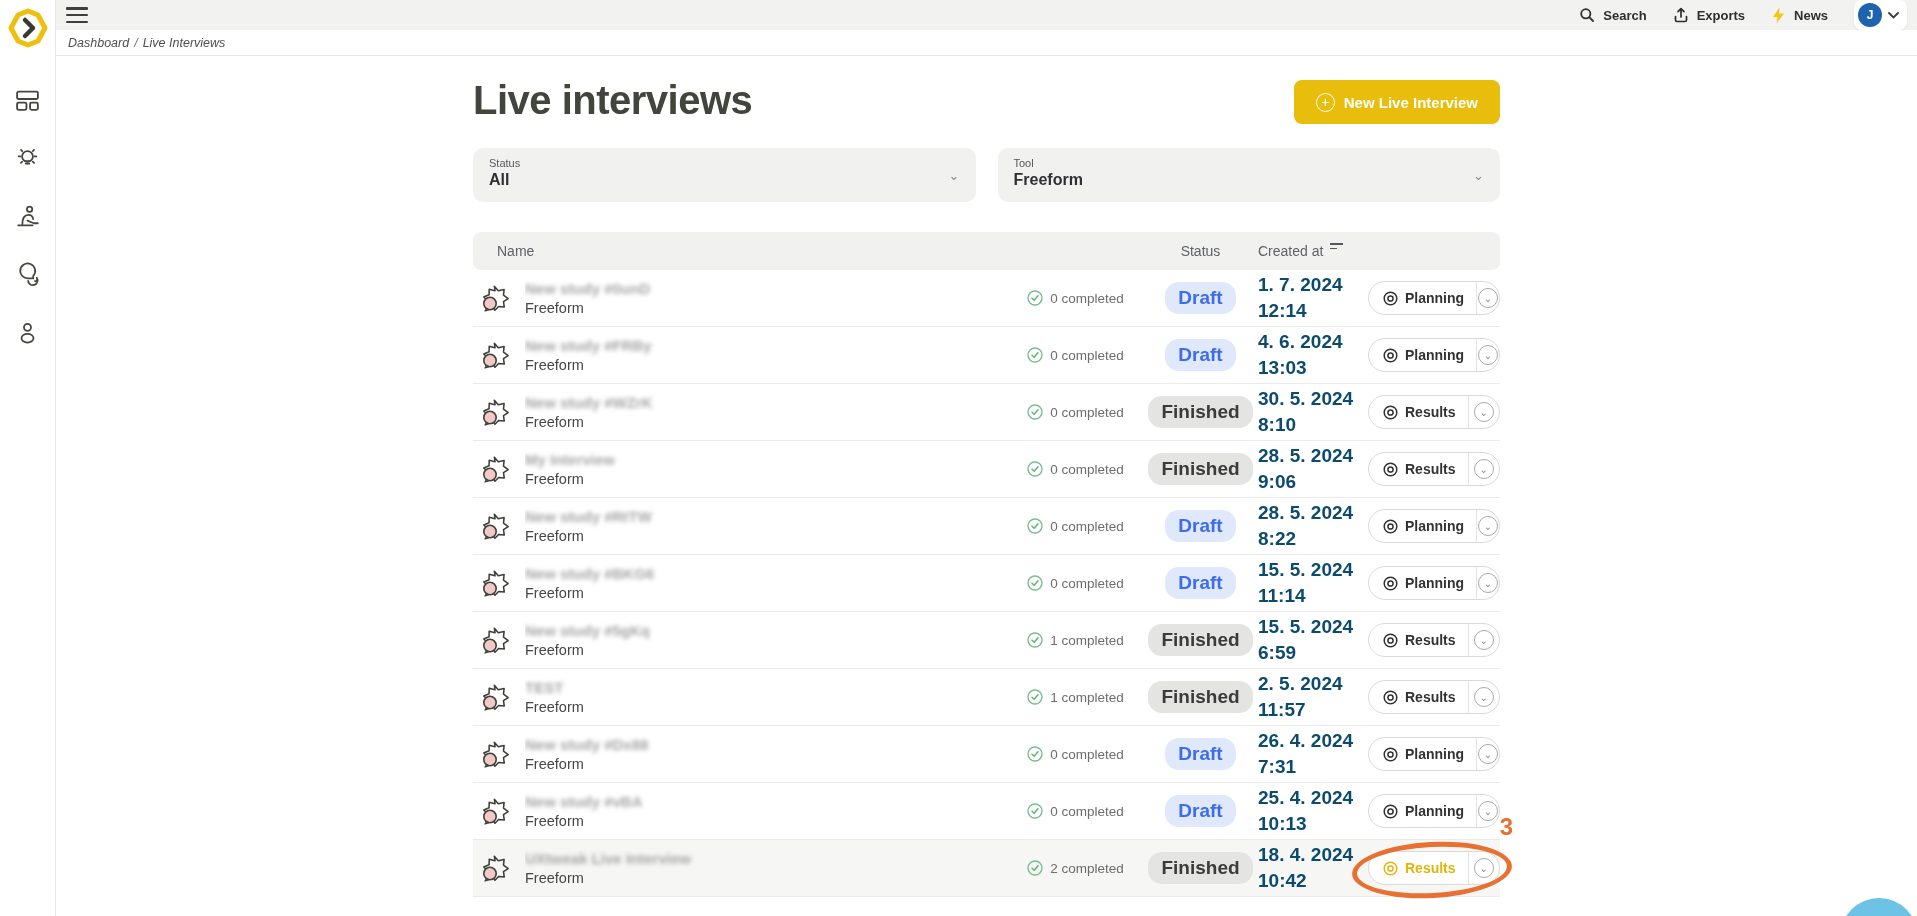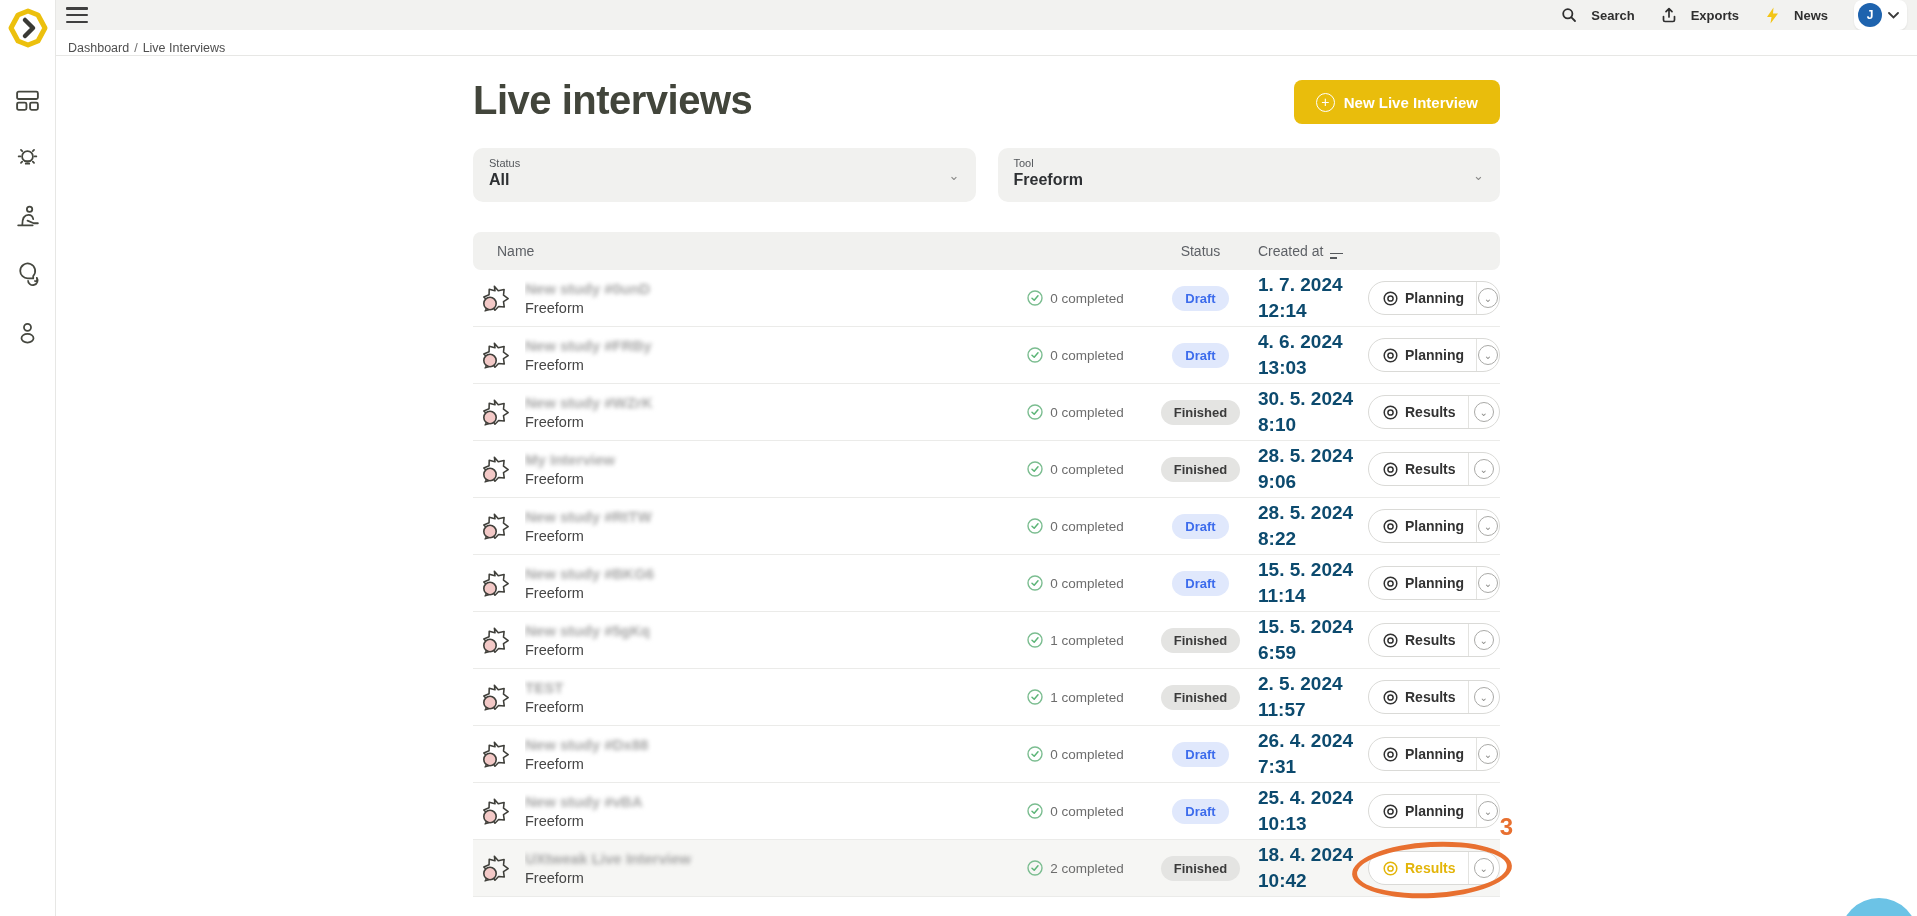--- a/index.html
+++ b/index.html
@@ -6,31 +6,31 @@
   html,body { width:1917px; height:916px; overflow:hidden; background:#fff;
     font-family:"Liberation Sans", sans-serif; }
 
   
   .topbar { position:absolute; left:56px; top:0; right:0; height:30px;
     background:#f2f2f0; display:flex; align-items:center; justify-content:space-between; }
   .hamburger { margin-left:10px; width:22px; height:16px; display:flex; flex-direction:column;
     justify-content:space-between; cursor:pointer; }
   .hamburger span { display:block; height:2.5px; background:#3f3f3f; border-radius:1px; }
   .topbar-right { display:flex; align-items:center; gap:26px; margin-right:10px; }
-  .topbar-item { display:flex; align-items:center; gap:14px; font-size:13px; font-weight:bold;
+  .topbar-item { display:flex; align-items:center; gap:8px; font-size:13px; font-weight:bold;
     color:#2f2f2f; cursor:pointer; }
   .avatar-pill { background:#fff; border-radius:8px; height:30px; padding:3px 8px 3px 4px;
     display:flex; align-items:center; gap:6px; box-shadow:0 1px 2px rgba(0,0,0,.08); cursor:pointer; }
   .avatar-circle { width:24px; height:24px; border-radius:50%; background:#1e63ae; color:#fff;
     font-size:12px; font-weight:bold; display:flex; align-items:center; justify-content:center; }
 
   
   .breadcrumb-bar { position:absolute; left:56px; top:30px; right:0; height:26px; background:#fff;
-    border-bottom:1px solid #e7e7e5; display:flex; align-items:flex-end; padding-left:12px;
-    font-size:12.5px; color:#4f4f4f; }
+    border-bottom:1px solid #e7e7e5; display:flex; align-items:center; padding-left:12px;
+    font-size:12.5px; color:#4f4f4f;font-style:italic; }
   .breadcrumb-bar a { color:#4f4f4f; text-decoration:none; }
   .crumb-sep { margin:0 5px; color:#6f6f6f; }
 
   
   .sidebar { position:absolute; left:0; top:0; bottom:0; width:56px; background:#fff;
     border-right:1px solid #e7e7e5; z-index:5; }
   .logo { margin:7px auto 0 auto; width:40px; height:42px; display:block; cursor:pointer; }
   .side-icons { margin-top:38px; display:flex; flex-direction:column; align-items:center; gap:31px; }
   .side-icon { width:27px; height:27px; color:#45473f; cursor:pointer; }
   .side-icon svg { width:100%; height:100%; }
@@ -51,39 +51,39 @@
     position:relative; cursor:pointer; }
   .filter-label { font-size:11px; color:#54575b; }
   .filter-value { font-size:16px; font-weight:bold; color:#2e3033; margin-top:2px; }
   .filter-chevron { position:absolute; right:16px; top:20px; color:#8a8a88; font-size:13px; }
 
   
   .table-header { margin-top:30px; background:#f1f1ef; border-radius:8px; height:38px;
     display:flex; align-items:center; font-size:14px; color:#5e6166; }
   .th-name { padding-left:24px; flex:1; }
   .th-status { width:115px; text-align:center; }
-  .th-created { width:110px; display:flex; align-items:flex-end; gap:7px; }
+  .th-created { width:110px; display:flex; align-items:flex-start; gap:7px; }
   .th-actions { width:132px; }
   .sort-icon { display:inline-flex; flex-direction:column; gap:3px; cursor:pointer; }
   .sort-icon i { display:block; height:1.6px; background:#55585c; }
   .sort-icon i:nth-child(1){ width:13px; }
   .sort-icon i:nth-child(2){ width:7px; }
 
   .row { display:flex; align-items:center; height:57px; border-bottom:1px solid #ebebe9; }
   .row.highlighted { background:#f6f6f4; }
   .row-icon { width:34px; height:34px; margin-left:6px; flex:none; }
   .name-cell { flex:1; margin-left:12px; overflow:hidden; }
   .study-name { font-size:15px; font-weight:bold; color:#a6a6a6; filter:blur(2px);
     cursor:pointer; white-space:nowrap; }
   .study-tool { font-size:14.5px; color:#464646; margin-top:3px; }
   .completed-cell { width:135px; display:flex; align-items:center; gap:7px; justify-content:center;
     font-size:13.5px; color:#6d6d6d; flex:none; }
   .check-icon { width:16px; height:16px; flex:none; }
   .status-cell { width:115px; text-align:center; flex:none; }
-  .badge { display:inline-block; font-size:13px; font-weight:bold; padding:5px 13px; border-radius:14px; }
+  .badge { display:inline-block; font-size:19px; font-weight:bold; padding:5px 13px; border-radius:14px; }
   .badge.draft { background:#e0e8fc; color:#3d6cec; }
   .badge.finished { background:#e4e4e2; color:#3b3b3b; }
   .date-cell { width:110px; font-size:19px; color:#0c4a6e; line-height:1.35; flex:none;font-weight:bold; }
   .action-cell { width:132px; position:relative; flex:none; }
   .action-pill { display:flex; align-items:stretch; background:#fff; border:1px solid #dadad7;
     border-radius:20px; height:34px; overflow:hidden; cursor:pointer; }
   .action-main { display:flex; align-items:center; gap:7px; padding:0 12px 0 14px; flex:1;
     font-size:14px; font-weight:bold; color:#323232; border-right:1px solid #e3e3e0; }
   .target-icon { width:15px; height:15px; }
   .action-caret { width:33px; display:flex; align-items:center; justify-content:center; }

